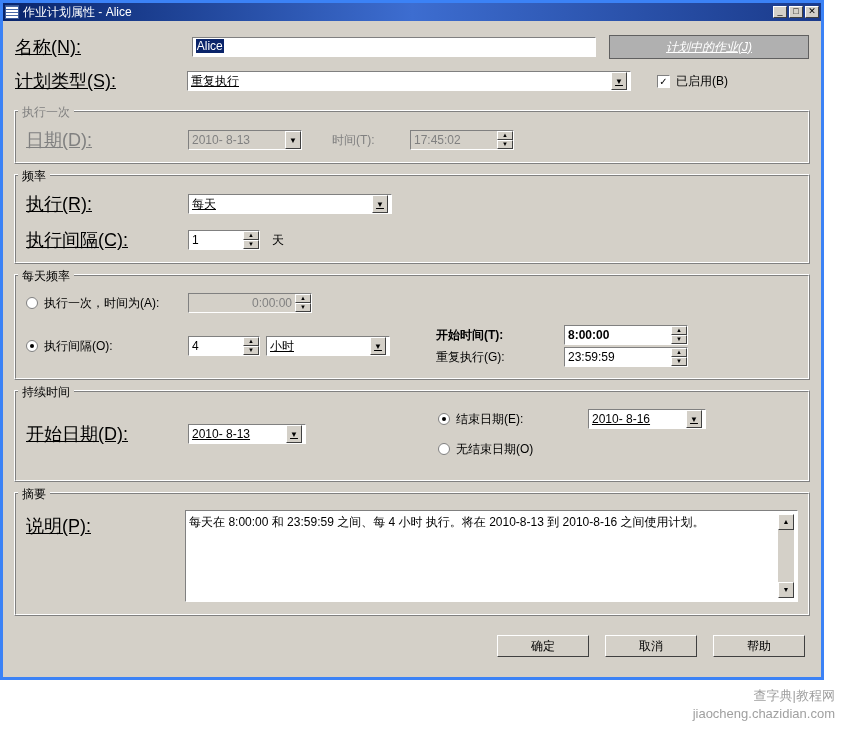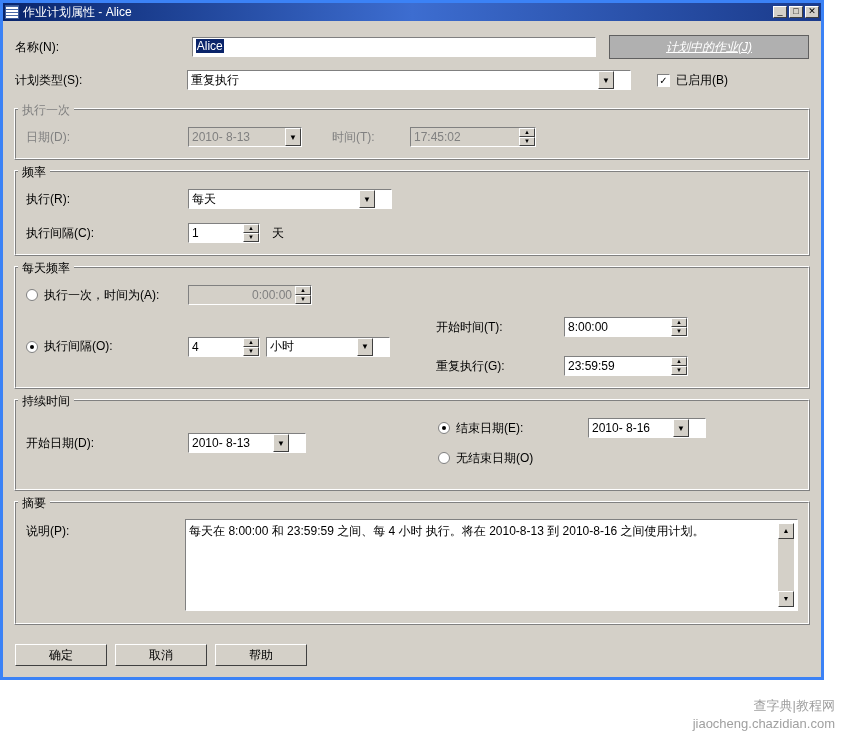--- a/index.html
+++ b/index.html
@@ -60,21 +60,22 @@
 }
 .row {
   display: flex;
   align-items: center;
   margin-bottom: 10px;
   min-height: 22px;
 }
 .label {
   width: 172px;
   color: #000;
-  font-size: 12px;
+  font-size: 18px;
+  text-decoration: underline;
 }
 .label-disabled { color: #808080; }
 .input-text {
   height: 20px;
   border: 1px solid #fff;
   border-top-color: #808080;
   border-left-color: #808080;
   background: #fff;
   padding: 1px 3px;
   font-size: 12px;
@@ -90,22 +91,23 @@
 }
 .select {
   height: 20px;
   border: 1px solid #fff;
   border-top-color: #808080;
   border-left-color: #808080;
   background: #fff;
   display: flex;
   align-items: center;
   justify-content: space-between;
-  padding: 0 16px 0 3px;
-  font-size: 12px;
+  padding: 0 3px 0 3px;
+  font-size: 12px;
+  text-decoration: underline;
 }
 .select-btn, .spin {
   width: 16px;
   height: 18px;
   background: #d4d0c8;
   border: 1px solid #fff;
   border-right-color: #404040;
   border-bottom-color: #404040;
   display: flex;
   align-items: center;
@@ -222,29 +224,29 @@
   display: flex; flex-direction: column; justify-content: space-between;
 }
 .scrollbar .arr {
   height: 16px; background: #d4d0c8;
   border: 1px solid #fff;
   border-right-color: #404040;
   border-bottom-color: #404040;
   font-size: 7px; text-align: center; line-height: 14px;
 }
 .footer {
-  display: flex; gap: 8px;
+  display: flex; justify-content: flex-end; gap: 16px;
   margin-top: 20px;
   padding-right: 4px;
 }
 .footer .btn-push { width: 92px; }
 .watermark {
   position: absolute;
   right: 20px;
-  bottom: 3px;
+  bottom: 13px;
   color: #a0a0a0;
   font-size: 13px;
   text-align: right;
   line-height: 1.4;
 }
 </style>
 </head>
 <body>
 
 <div class="window">
@@ -291,21 +293,21 @@
     <div class="groupbox">
       <div class="grouplabel grouplabel-disabled">执行一次</div>
       <div class="row" style="margin-bottom:0;">
         <div class="label label-disabled" style="width:162px;">日期(D):</div>
         <div class="spin-box disabled" style="width:114px;">
           <span class="val val-disabled">2010- 8-13</span>
           <div class="select-btn">▼</div>
         </div>
         <div style="width:30px;"></div>
         <div class="label-disabled" style="width:78px;">时间(T):</div>
-        <div class="spin-box disabled" style="width:126px;">
+        <div class="spin-box disabled" style="width:104px;">
           <span class="val val-disabled">17:45:02</span>
           <div class="spin-stack">
               <div class="s">▲</div>
               <div class="s">▼</div>
             </div>
         </div>
       </div>
     </div>
 
     <div class="groupbox">
@@ -360,21 +362,21 @@
               <div class="s">▼</div>
             </div>
         </div>
         <div style="width:6px;"></div>
         <div class="select" style="width:124px;">
           <span>小时</span>
           <div class="select-btn">▼</div>
         </div>
         <div style="width:46px;"></div>
         <div>
-          <div class="row" style="margin-bottom:17px;">
+          <div class="row" style="margin-bottom:0;font-weight:bold;">
             <div style="width:128px;">开始时间(T):</div>
             <div class="spin-box" style="width:124px;">
               <span class="val"> 8:00:00</span>
               <div class="spin-stack">
                   <div class="s">▲</div>
                   <div class="s">▼</div>
                 </div>
             </div>
           </div>
           <div class="row" style="margin-bottom:0;">

